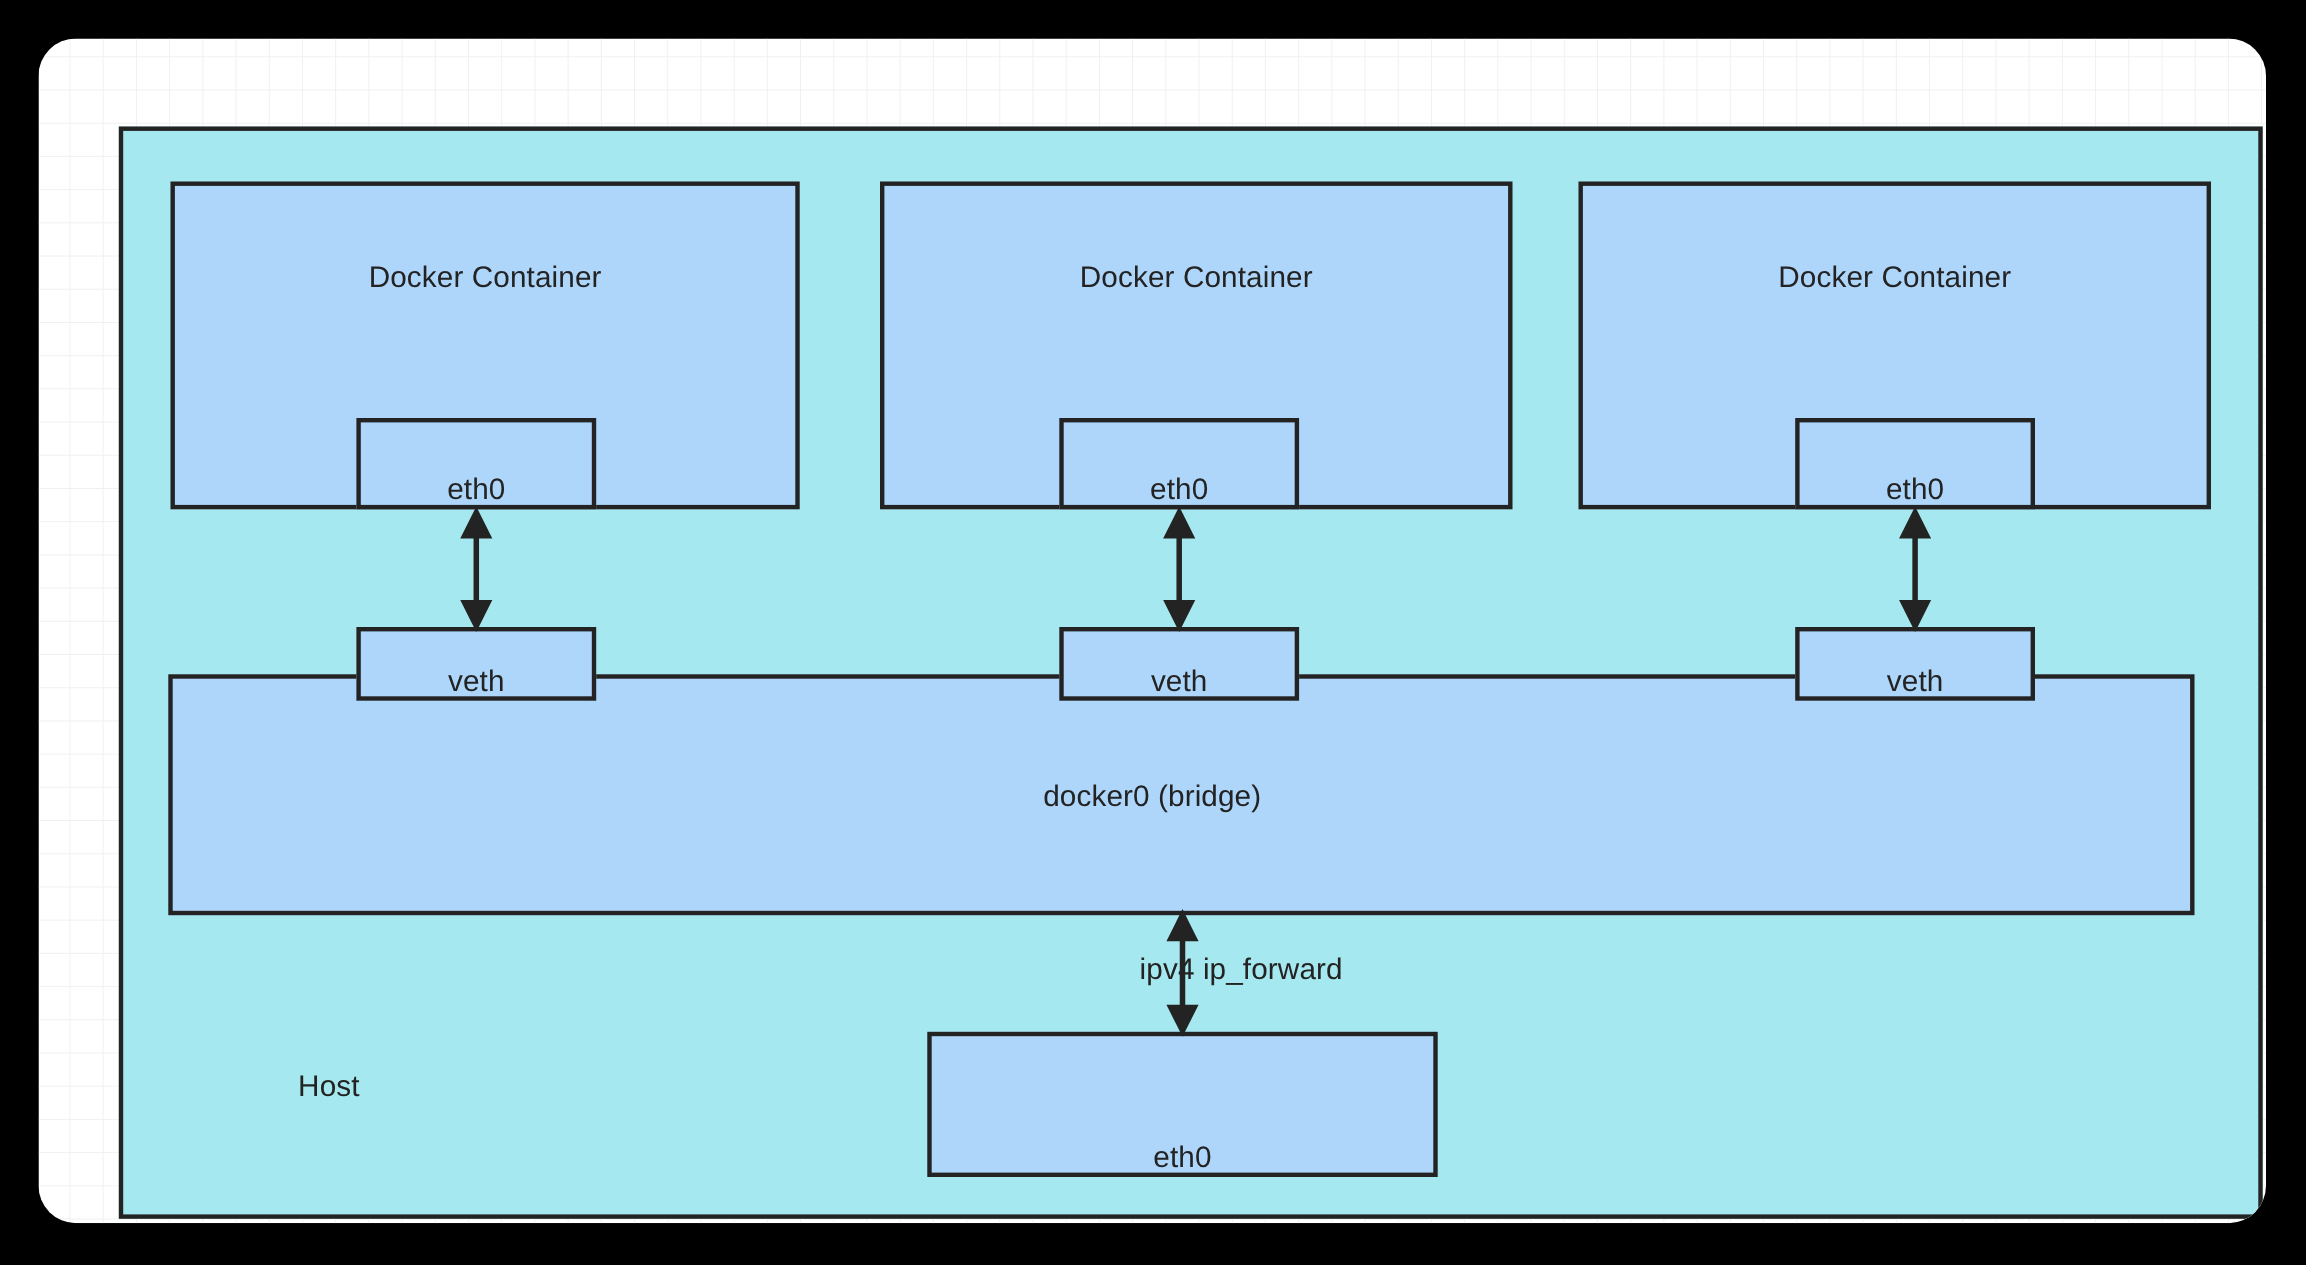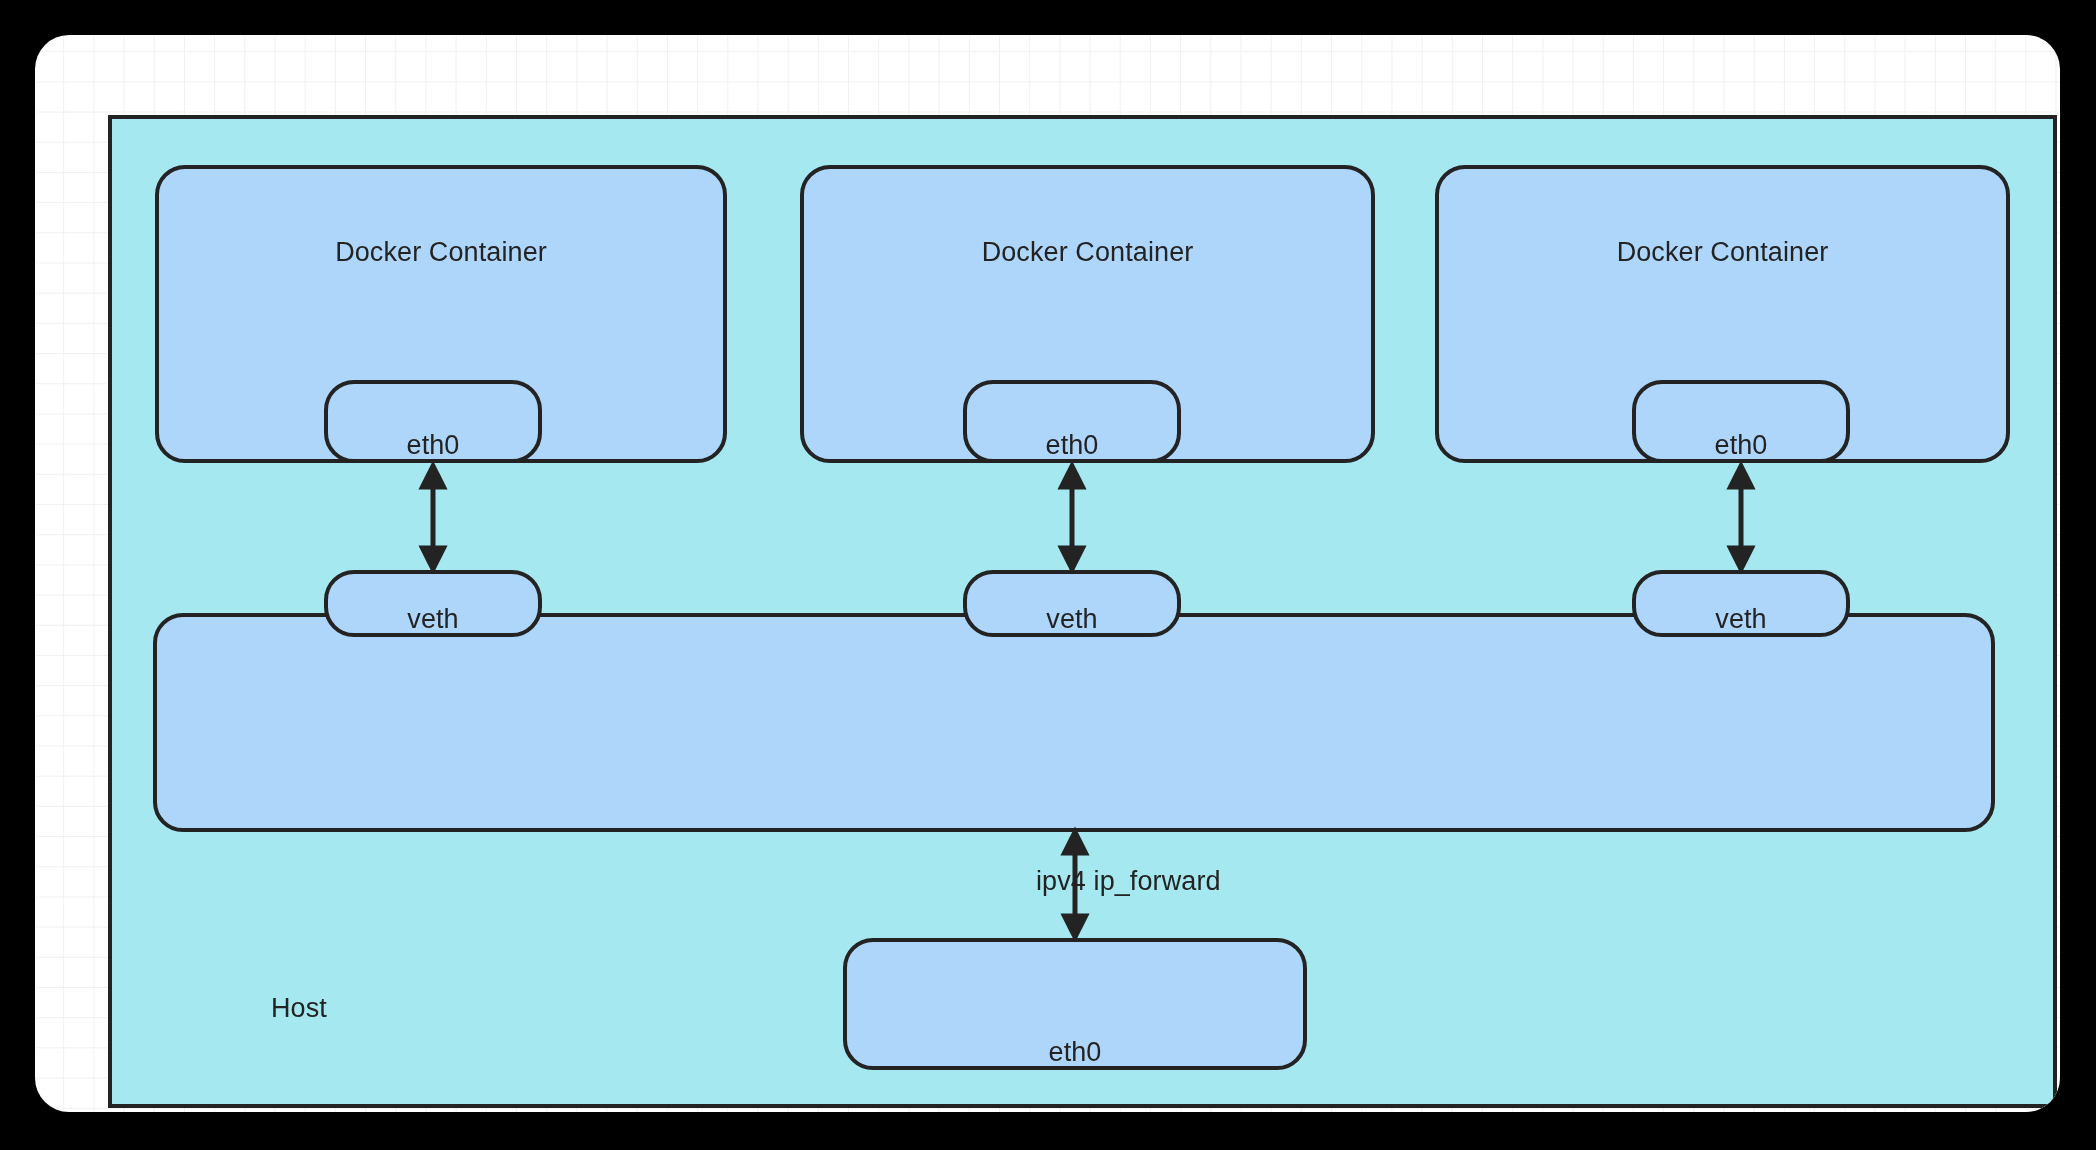--- a/index.html
+++ b/index.html
@@ -29,39 +29,39 @@
 
   
   .box {
     position: absolute;
     border: 4px solid #232323;
     display: flex;
     align-items: flex-end;
     justify-content: center;
   }
   .teal { background: #a5e8ef; }
-  .blue { background: #aed6fa; border-radius: 30px; }
+  .blue { background: #aed6fa; }
 
   .label {
     color: #232323;
     font-size: 27px;
     line-height: 1;
     letter-spacing: 0.1px;
     white-space: nowrap;
     user-select: none;
   }
 
   
   #host-box {
     left: 73px; top: 80px;
     width: 1949px; height: 993px;
   }
   #host-label {
     position: absolute;
-    left: 236px; top: 960px;
+    left: 236px; top: 939px;
     font-size: 27px; color: #232323;
     white-space: nowrap;
   }
 
   
   .container-box { top: 130px; height: 298px; align-items: flex-start; }
   .container-box > .label { margin-top: 70px; }
   #container-0 { left: 120px;  width: 572px; }
   #container-1 { left: 765px;  width: 575px; }
   #container-2 { left: 1400px; width: 575px; }
@@ -125,20 +125,21 @@
       <span class="label">Docker Container</span>
     </div>
     <div class="box blue container-box" id="container-1">
       <span class="label">Docker Container</span>
     </div>
     <div class="box blue container-box" id="container-2">
       <span class="label">Docker Container</span>
     </div>
 
     <div class="box blue" id="docker0-box"></div>
+    <div id="docker0-label" class="label">docker0 (bridge)</div>
 
     <div class="box blue eth0-box" id="eth0-0">
       <span class="label">eth0</span>
     </div>
     <div class="box blue eth0-box" id="eth0-1">
       <span class="label">eth0</span>
     </div>
     <div class="box blue eth0-box" id="eth0-2">
       <span class="label">eth0</span>
     </div>

